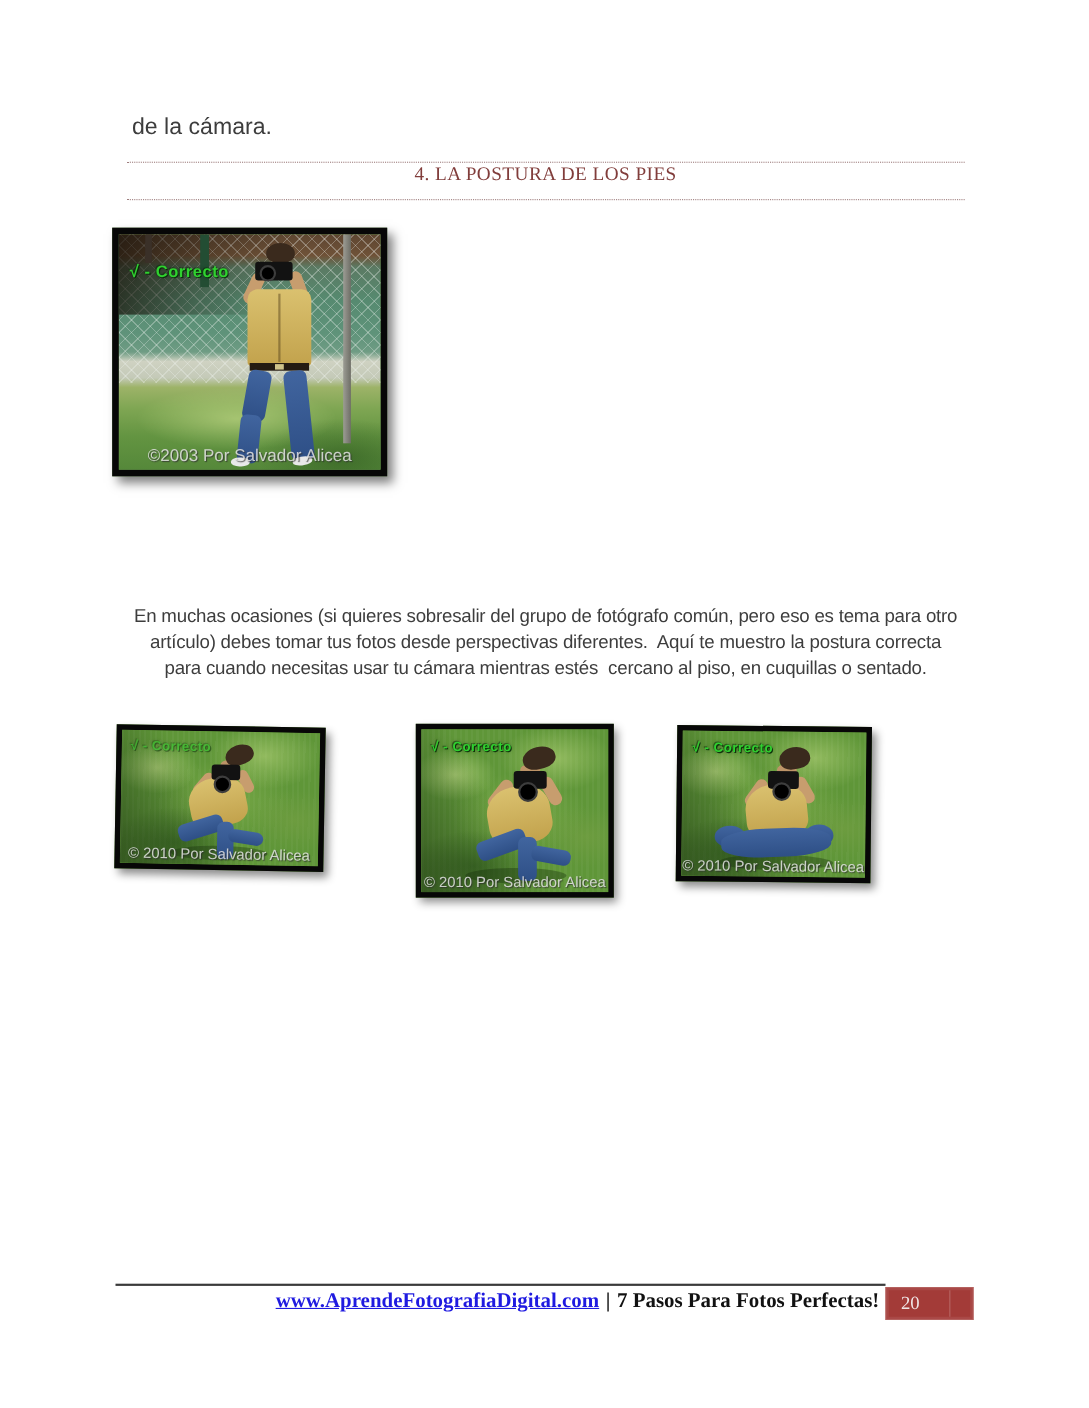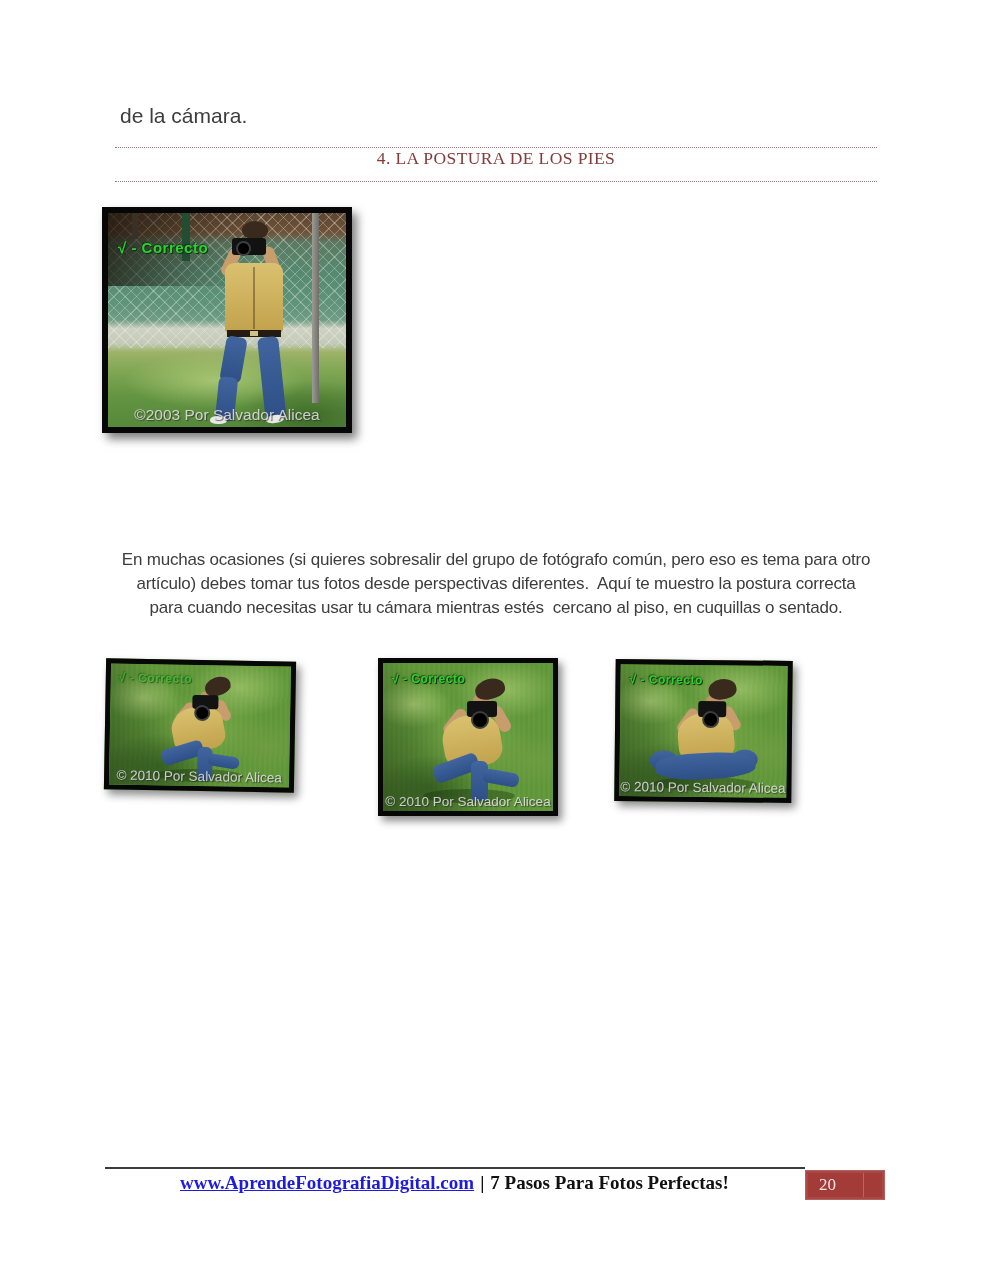--- a/index.html
+++ b/index.html
@@ -55,21 +55,21 @@
   .shirt{background:linear-gradient(180deg,#dac16f,#c2a24c);}
   .cam{background:#121212;border-radius:3px;}
   .lens{background:#000;border:2px solid #3d3d3d;border-radius:50%;}
   .jeans{background:linear-gradient(180deg,#41659f,#2e4f86);border-radius:6px;}
   .belt{background:#241b12;}
   .shoe{background:#e9e9e9;border-radius:45%;}
   .gshadow{background:rgba(18,40,10,.35);border-radius:50%;}
 
   
   .foot-line{left:105px;top:1167px;width:700px;border-top:2px solid #3a3a3a;height:0;}
-  .footer-text{left:180px;top:1172px;width:690px;
+  .footer-text{left:180px;top:1172px;width:690px;text-align:center;
      font-family:"Liberation Serif",serif;font-weight:bold;font-size:19px;color:#111;}
   .footer-text a{color:#1f1ae0;text-decoration:underline;}
   .foot-sep{margin:0 6px;}
   .page-box{left:805px;top:1170px;width:78px;height:28px;background:#a33b38;
      border:1px solid #b4615e;box-shadow:inset 0 0 0 2px rgba(255,255,255,.07);
      display:flex;align-items:center;}
   .page-box .num{margin-left:13px;color:#f0e6e6;font-family:"Liberation Serif",serif;font-size:17px;}
   .page-box .cell-line{position:absolute;left:57px;top:2px;width:1px;height:24px;background:rgba(255,255,255,.22);}
 </style>
 </head>

